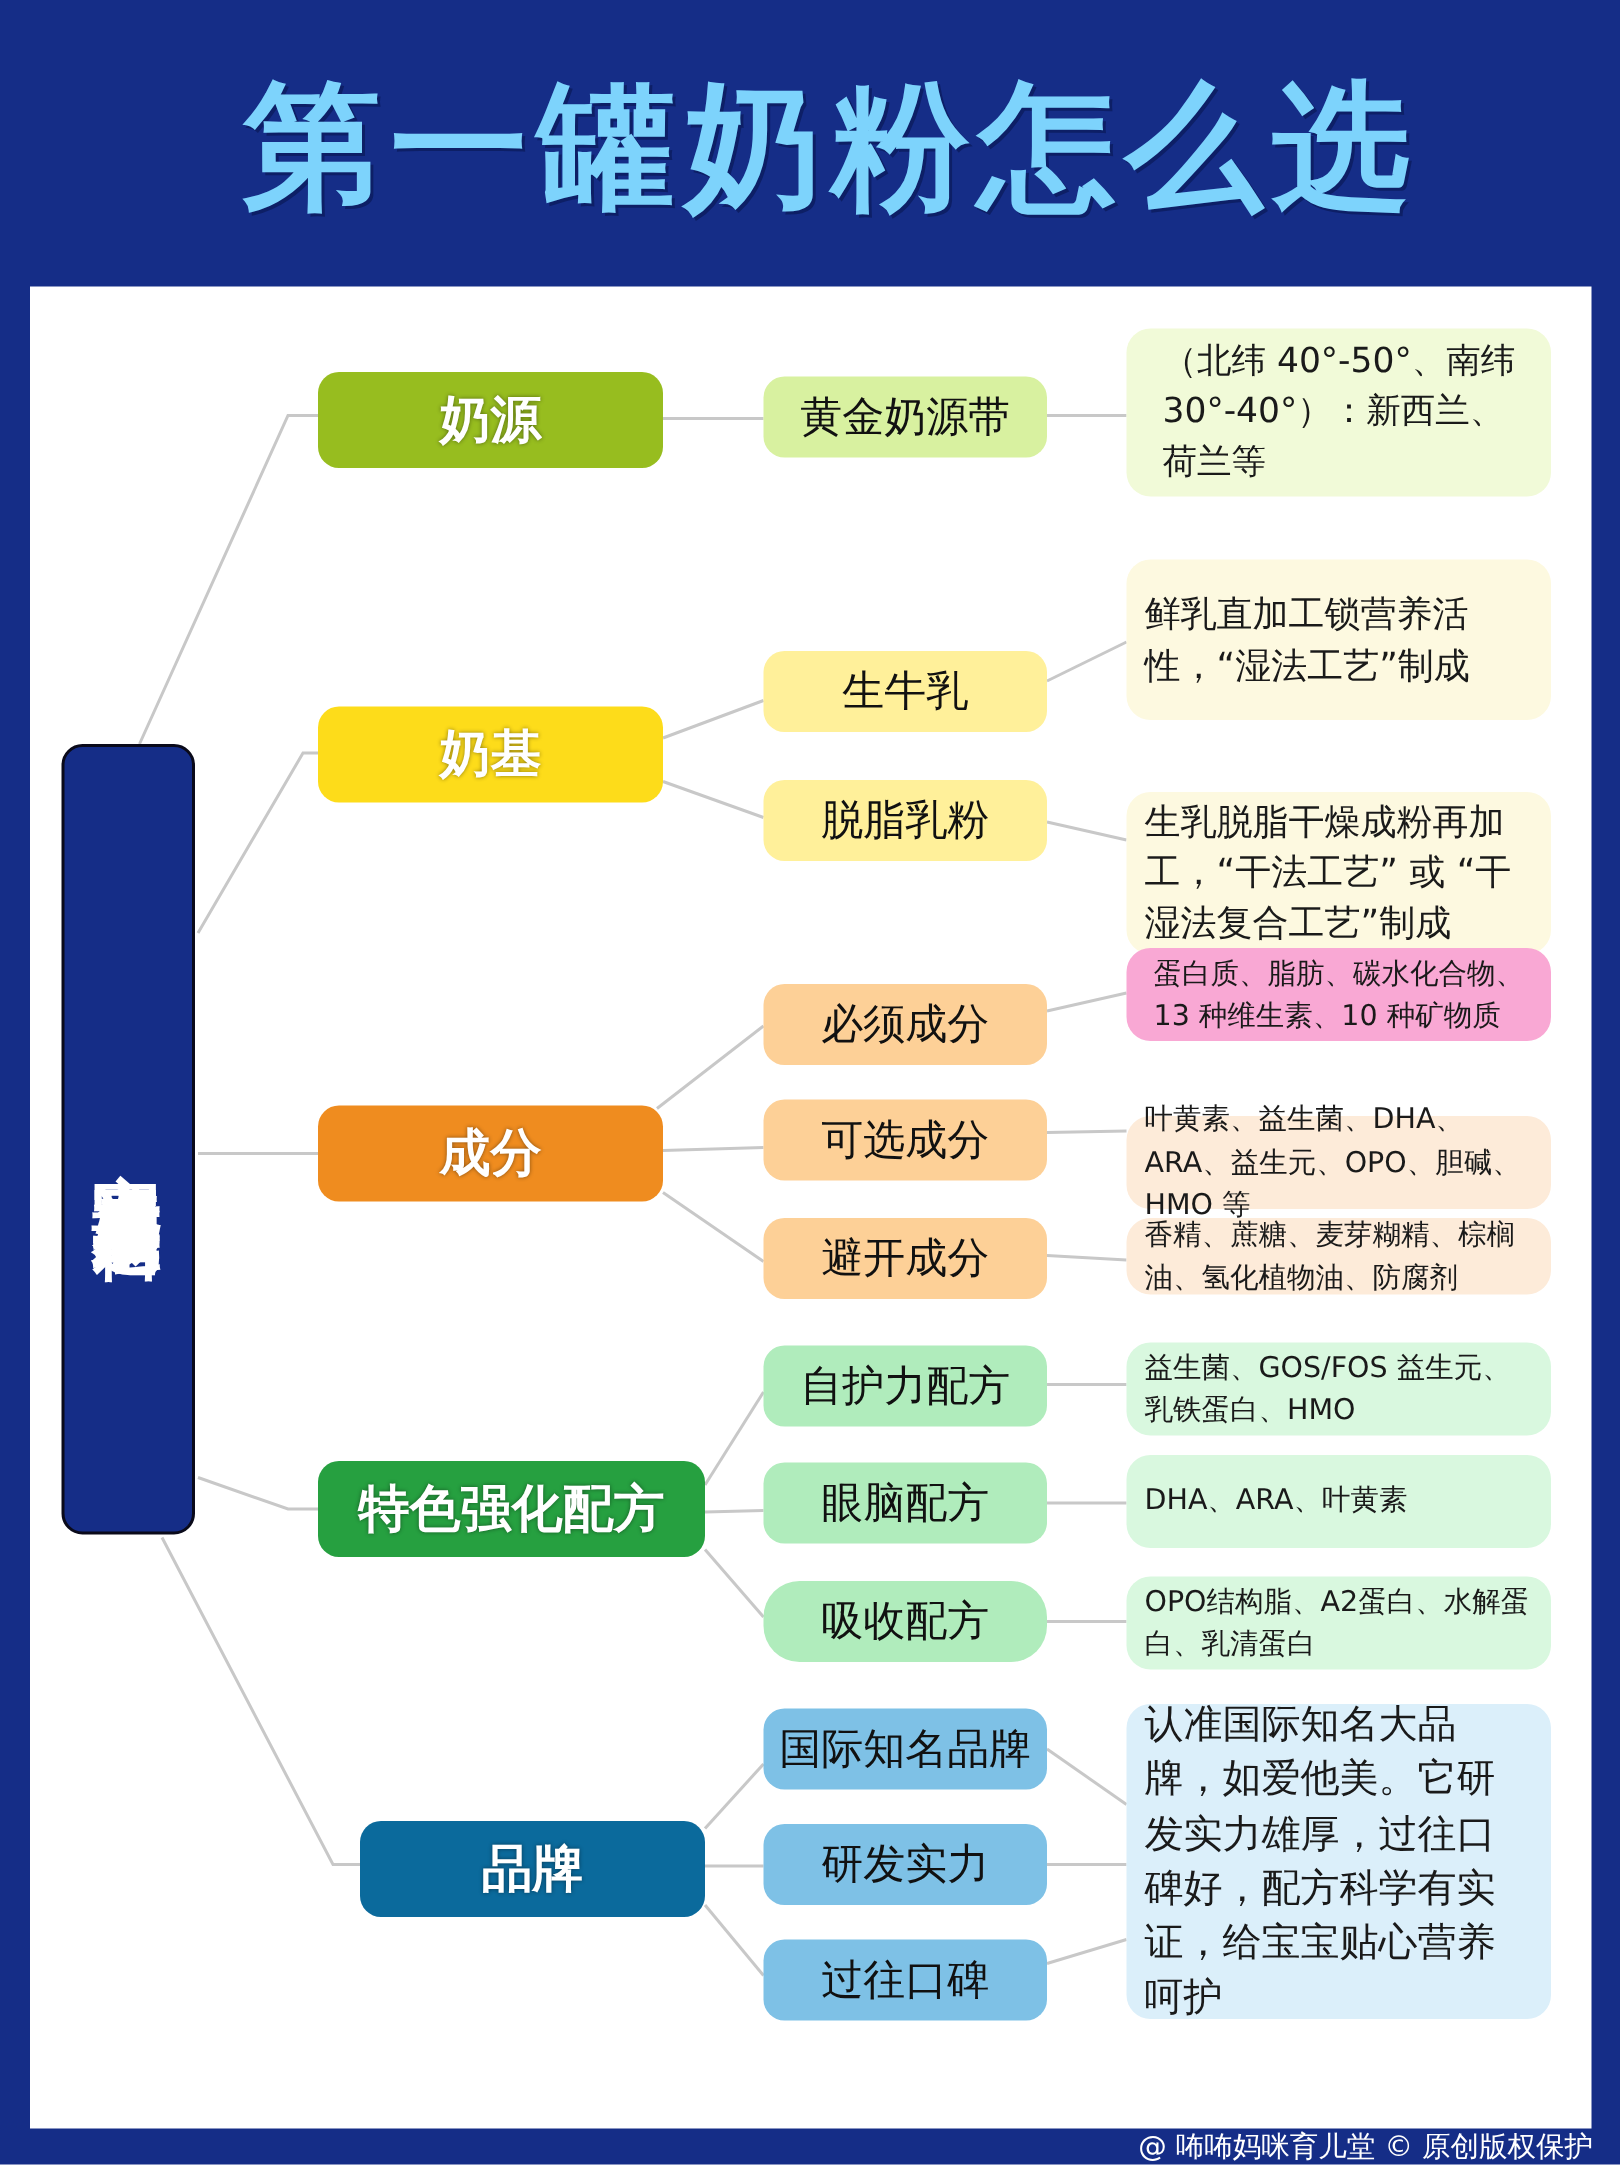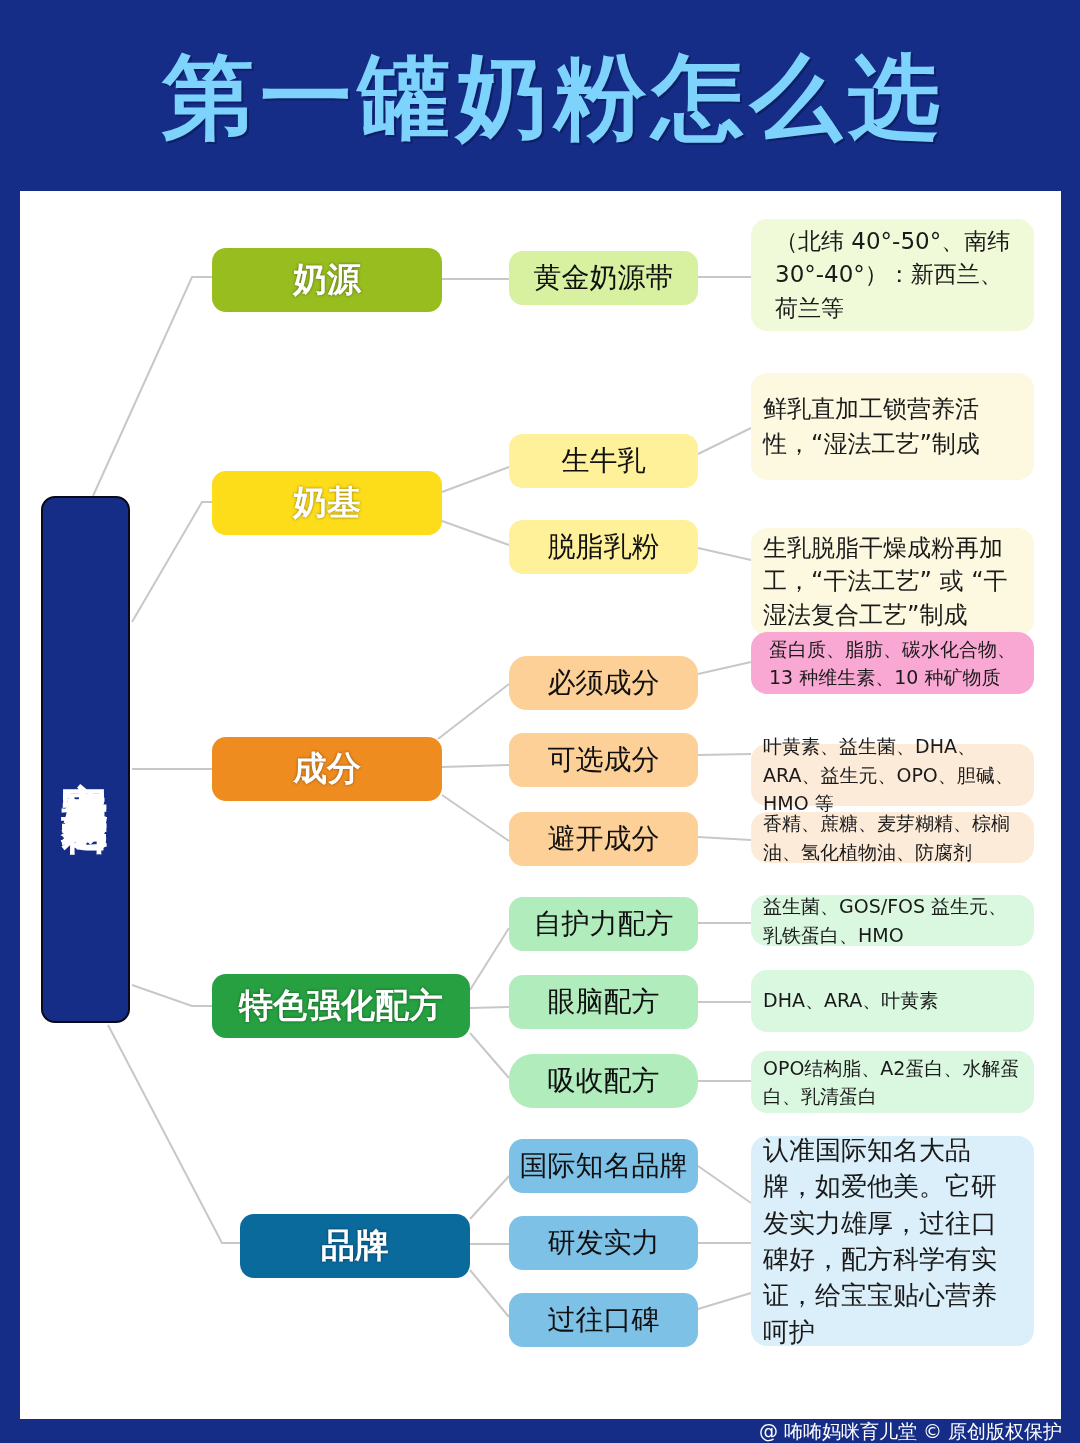--- a/index.html
+++ b/index.html
@@ -121,21 +121,21 @@
 <div class="l3" style="top:373px;height:107px;background:#fdf9e0;font-size:24px;">
   <span>鲜乳直加工锁营养活性，“湿法工艺”制成</span>
 </div>
 <div class="l3" style="top:528px;height:108px;background:#fdf9e0;font-size:24px;line-height:1.4;">
   <span>生乳脱脂干燥成粉再加工，“干法工艺” 或 “干湿法复合工艺”制成</span>
 </div>
 
 <div class="l1" style="left:212px;top:737px;width:230px;background:#ef8c1f;">
   <span>成分</span>
 </div>
-<div class="l2" style="top:656px;background:#fdd097;border-radius:18px;">
+<div class="l2" style="top:656px;background:#fdd097;">
   <span>必须成分</span>
 </div>
 <div class="l2" style="top:733px;background:#fdd097;">
   <span>可选成分</span>
 </div>
 <div class="l2" style="top:812px;background:#fdd097;">
   <span>避开成分</span>
 </div>
 <div class="l3" style="top:632px;height:62px;background:#f9a8d4;font-size:19px;padding-left:18px;line-height:1.5;">
   <span>蛋白质、脂肪、碳水化合物、13 种维生素、10 种矿物质</span>
@@ -152,21 +152,21 @@
 </div>
 <div class="l2" style="top:897px;background:#b0ecbc;">
   <span>自护力配方</span>
 </div>
 <div class="l2" style="top:975px;background:#b0ecbc;">
   <span>眼脑配方</span>
 </div>
 <div class="l2" style="top:1054px;background:#b0ecbc;border-radius:24px;">
   <span>吸收配方</span>
 </div>
-<div class="l3" style="top:895px;height:51px;background:#d9f8df;font-size:19px;line-height:1.5;">
+<div class="l3" style="top:895px;height:62px;background:#d9f8df;font-size:19px;line-height:1.5;">
   <span>益生菌、GOS/FOS 益生元、乳铁蛋白、HMO</span>
 </div>
 <div class="l3" style="top:970px;height:62px;background:#d9f8df;font-size:19px;">
   <span>DHA、ARA、叶黄素</span>
 </div>
 <div class="l3" style="top:1051px;height:62px;background:#d9f8df;font-size:19px;line-height:1.5;">
   <span>OPO结构脂、A2蛋白、水解蛋白、乳清蛋白</span>
 </div>
 
 <div class="l1" style="left:240px;top:1214px;width:230px;background:#0b6a9c;">

